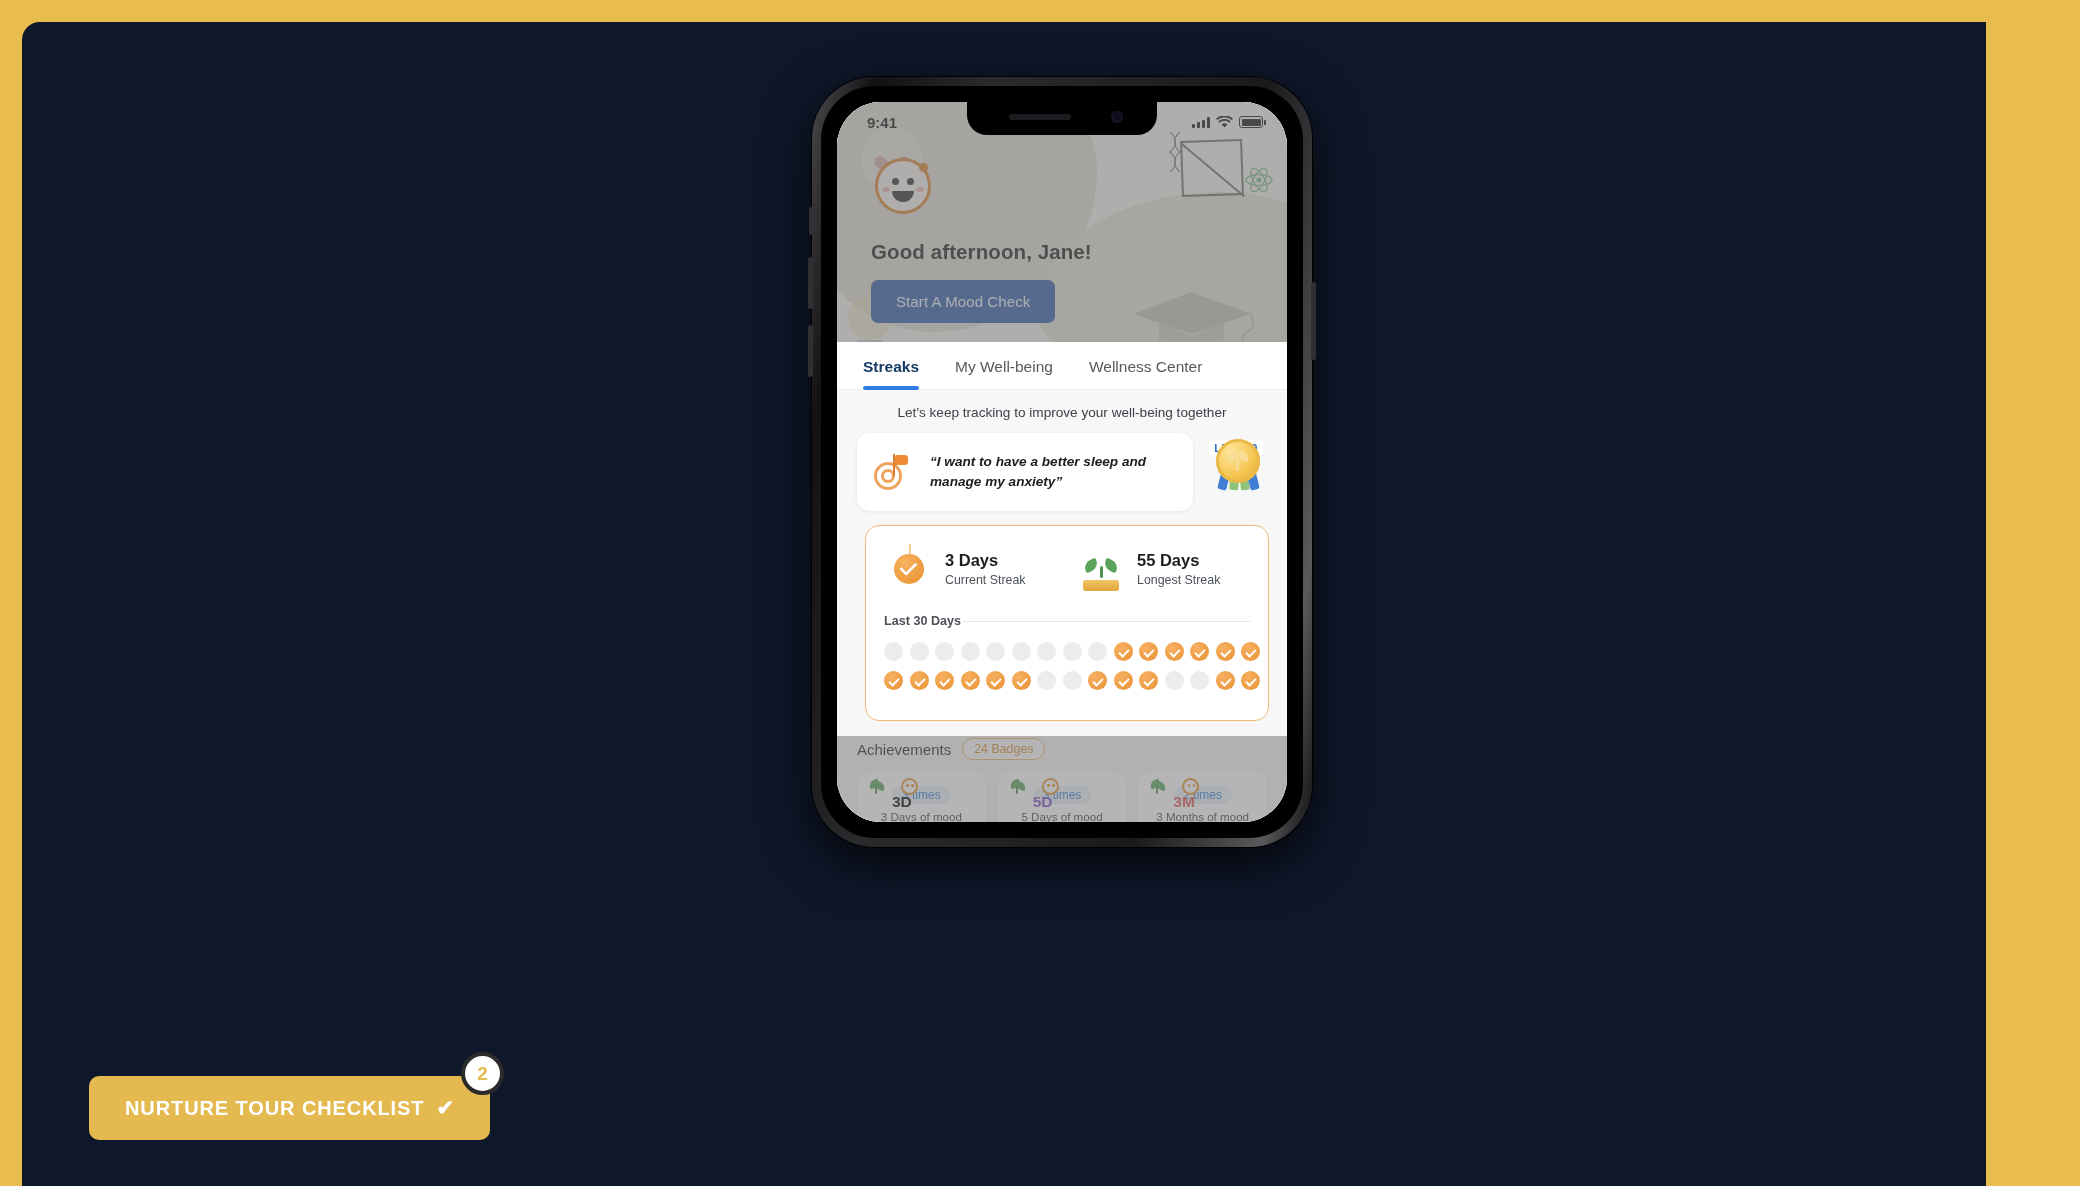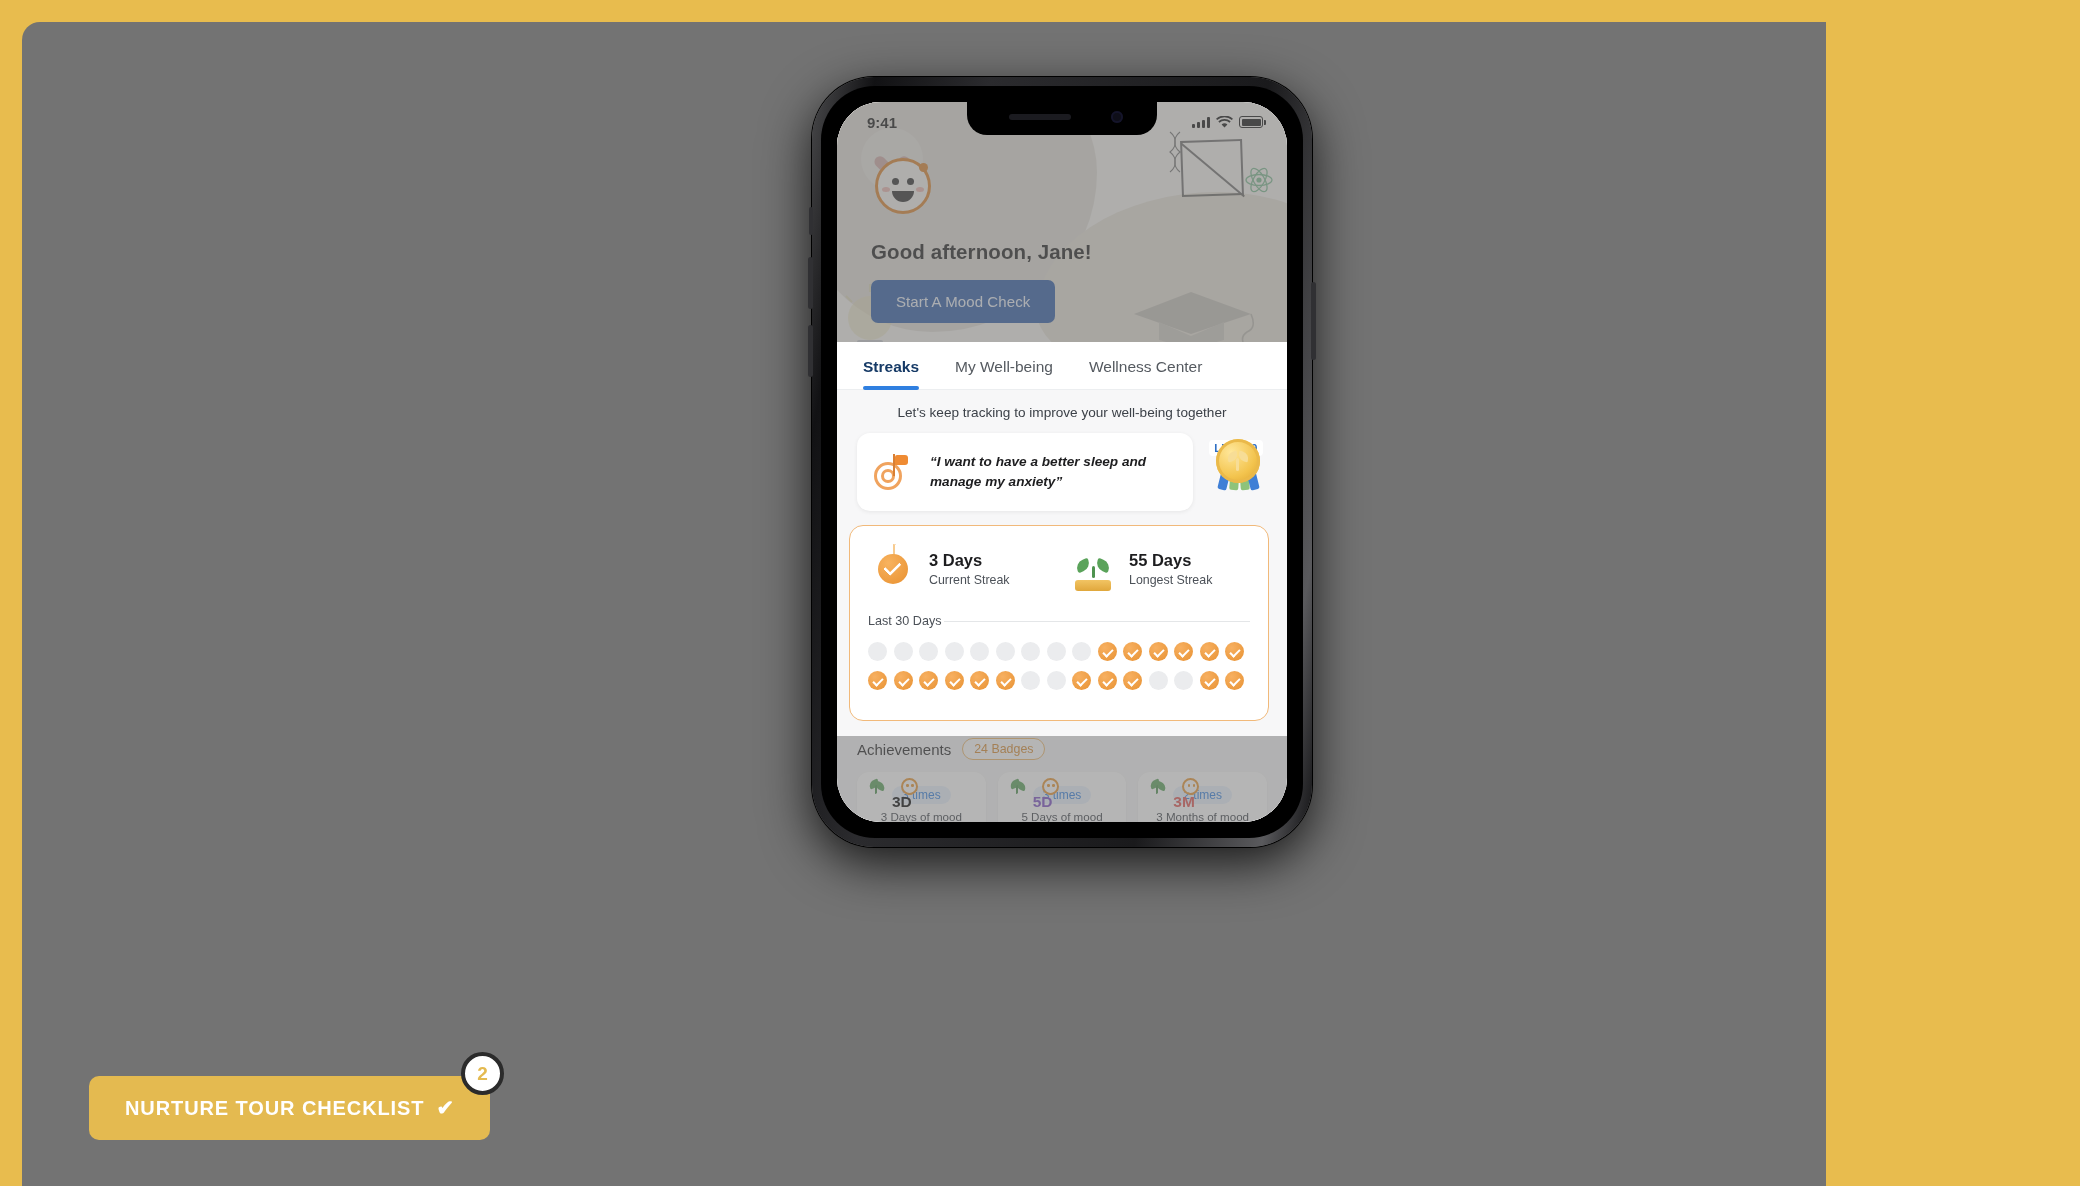--- a/index.html
+++ b/index.html
@@ -5,22 +5,22 @@
   * { margin:0; padding:0; box-sizing:border-box; }
   html,body { width:2080px; height:1186px; overflow:hidden; }
   body {
     background:#E8BC4E;
     font-family:"Liberation Sans", sans-serif;
     position:relative;
   }
   
   #stage{
     position:absolute; left:22px; top:22px;
-    width:1804px; height:1164px;
-    background:#737373; border-radius:18px 0 0 0;
+    width:1964px; height:1164px;
+    background:#0f172a; border-radius:18px 0 0 0;
     overflow:hidden;
   }
   
   #phone{
     position:absolute; left:790px; top:55px;
     width:500px; height:770px;
   }
   .phone-body{
     position:absolute; inset:0;
     background:linear-gradient(100deg,#4a4a4c 0%,#121214 10%,#2b2b2e 28%,#1a1a1c 72%,#5a5a5d 92%,#101012 100%);
@@ -188,21 +188,21 @@
   .medal .sprout i{ position:absolute; width:11px; height:9px; background:#f7dd96; border-radius:11px 2px 11px 2px;}
   .medal .sprout i.a{ left:0; top:1px; transform:rotate(-18deg);}
   .medal .sprout i.b{ right:0; top:1px; transform:rotate(18deg) scaleX(-1);}
   .medal .sprout i.s{ left:9px; top:7px; width:3px; height:13px; background:#f7dd96; border-radius:2px;}
   .level-lbl{
     display:inline-block; margin-top:3px; font-size:11px; font-weight:600;
     color:#2f6fc4; background:#fff; border-radius:4px; padding:2px 5px; letter-spacing:.3px;
   }
 
   .streak-card{
-    margin:14px 18px 0 12px; background:#fff; border:1.4px solid #f1b97a;
+    margin:14px 18px 0 28px; background:#fff; border:1.4px solid #f1b97a;
     border-radius:14px; padding:18px 18px 20px;
   }
   .streak-top{ display:flex; gap:18px; }
   .streak-item{ display:flex; align-items:center; gap:11px; flex:1; }
   .sun{ width:50px; height:50px; position:relative; flex:none; }
   .sun .rays{ position:absolute; inset:0; border-radius:50%;
     background:conic-gradient(#f6c27c 0 6deg, transparent 6deg 24deg);
     -webkit-mask:radial-gradient(circle, transparent 40%, #000 41%);
             mask:radial-gradient(circle, transparent 40%, #000 41%);
     opacity:.85;
@@ -223,21 +223,21 @@
             mask:radial-gradient(circle at 50% 90%, transparent 42%, #000 43%); opacity:.8;}
   .plant .leaf{ position:absolute; width:14px; height:11px; background:#5aa35a; border-radius:12px 3px 12px 3px; }
   .plant .leaf.a{ left:8px; top:16px; transform:rotate(-22deg);}
   .plant .leaf.b{ right:8px; top:16px; transform:rotate(22deg) scaleX(-1);}
   .plant .stem{ position:absolute; left:24px; top:22px; width:3px; height:12px; background:#4f9350; border-radius:2px;}
   .plant .base{ position:absolute; left:7px; bottom:3px; width:36px; height:11px;
     background:linear-gradient(#f2c463,#e0a73c); border-radius:3px;}
   .streak-num{ font-size:16.5px; font-weight:700; color:#1d1d1f; line-height:1.25; }
   .streak-lbl{ font-size:12.4px; color:#4c5158; margin-top:2px; }
 
-  .last30{ display:flex; align-items:center; gap:2px; margin:20px 0 14px; }
+  .last30{ display:flex; align-items:center; gap:2px; margin:20px 0 14px;font-weight:bold; }
   .last30 span{ font-size:12.6px; color:#4c5158; white-space:nowrap; }
   .last30 .rule{ flex:1; height:1px; background:#e4e6e8; }
   .dots-row{ display:flex; gap:6.5px; margin-bottom:10px; }
   .dot{ width:19px; height:19px; border-radius:50%; background:#ebecee; flex:none; }
   .dot.on{
     background:radial-gradient(circle at 35% 30%,#f7b061,#e89233);
     position:relative;
   }
   .dot.on::after{
     content:''; position:absolute; left:5px; top:6.5px; width:8px; height:4px;

